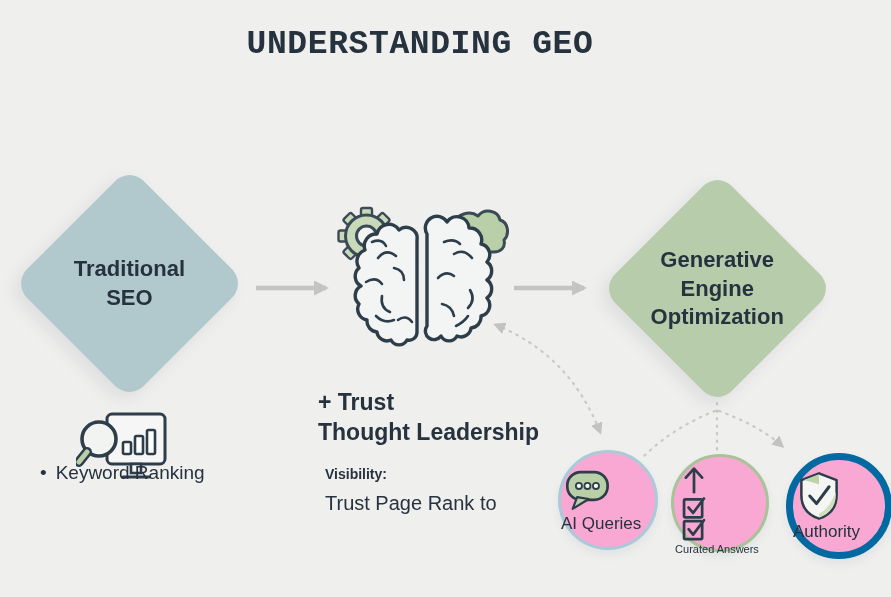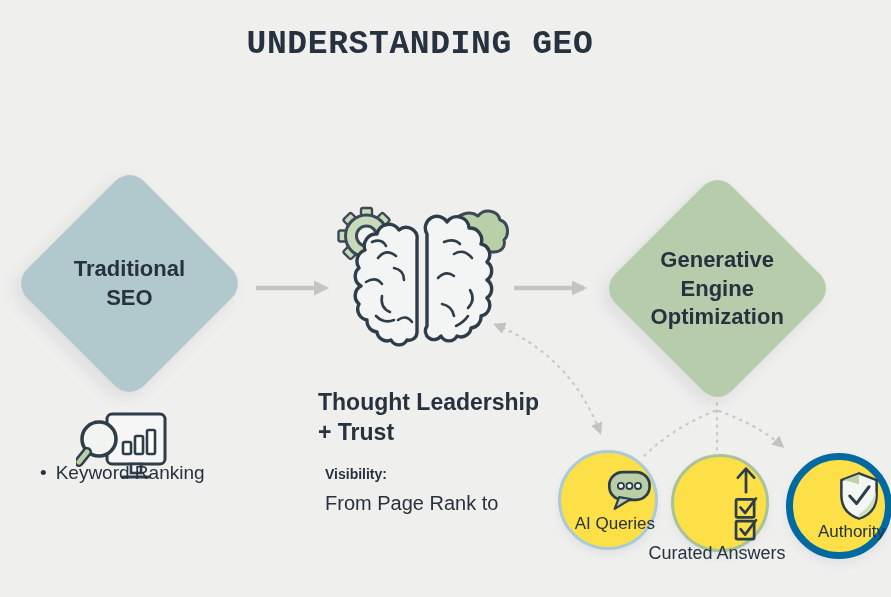--- a/index.html
+++ b/index.html
@@ -42,32 +42,32 @@
   .visibility-note{position:absolute;left:325px;top:466px;color:#26323e;}
   .visibility-note .v-head{font-size:14px;font-weight:bold;margin-bottom:8px;}
   .visibility-note .v-body{font-size:20px;font-weight:500;line-height:1.3;}
   
   .search-icon{position:absolute;left:76px;top:407px;width:96px;height:96px;}
   .metrics{position:absolute;left:40px;top:459px;font-size:19px;font-weight:500;line-height:1.45;}
   .metrics .row{white-space:nowrap;}
   .metrics .dot{margin-right:9px;}
   
   .out-circle{
-    position:absolute;border-radius:50%;background:#fde047;
-    display:flex;flex-direction:column;align-items:flex-end;justify-content:center;
+    position:absolute;border-radius:50%;background:#f9a8d4;
+    display:flex;flex-direction:column;align-items:flex-start;justify-content:center;
     box-shadow:0 5px 10px rgba(60,70,80,0.07);
   }
   .out-circle .c-label{font-size:17px;font-weight:500;color:#26323e;}
   .circle-ai{left:558px;top:450px;width:94px;height:94px;border:3px solid #a8cbd7;}
   .circle-ai .c-label{margin-top:1px;}
   .circle-curated{left:671px;top:454px;width:92px;height:92px;border:3px solid #a9c299;}
   .circle-auth{left:786px;top:453px;width:92px;height:92px;border:7px solid #0369a1;}
   .curated-caption{
     position:absolute;left:627px;top:543px;width:180px;text-align:center;
-    font-size:18px;font-weight:500;color:#26323e;
+    font-size:11px;font-weight:500;color:#26323e;
   }
 </style>
 </head>
 <body>
 
 <div class="stage">
 
   <div class="title">
     <div>UNDERSTANDING GEO</div>
   </div>
@@ -140,28 +140,28 @@
       <path d="M118,58 q10,-6 18,4"></path>
       <path d="M102,82 q8,-8 16,-2"></path>
       <path d="M134,94 q6,10 -2,18"></path>
       <path d="M106,108 q10,2 12,12"></path>
       <path d="M120,130 q8,-4 12,-10"></path>
       <path d="M108,46 q10,-4 16,2"></path>
     </g>
   </svg>
 
   <div class="thought-note">
+    <div>+ Trust</div>
     <div>Thought Leadership</div>
-    <div>+ Trust</div>
   </div>
 
   <div class="visibility-note">
     <div class="v-head">Visibility:</div>
     <div class="v-body">
-      <div>From Page Rank to</div>
+      <div>Trust Page Rank to</div>
     </div>
   </div>
 
   <svg class="search-icon" viewBox="0 0 96 96">
     <rect x="31" y="7" width="58" height="50" rx="5" fill="#f5f6f5" stroke="#2e3d4a" stroke-width="3"></rect>
     <g fill="#ffffff" stroke="#2e3d4a" stroke-width="2.6">
       <rect x="47" y="35" width="8" height="12" rx="1.5"></rect>
       <rect x="59" y="29" width="8" height="18" rx="1.5"></rect>
       <rect x="71" y="23" width="8" height="24" rx="1.5"></rect>
     </g>

